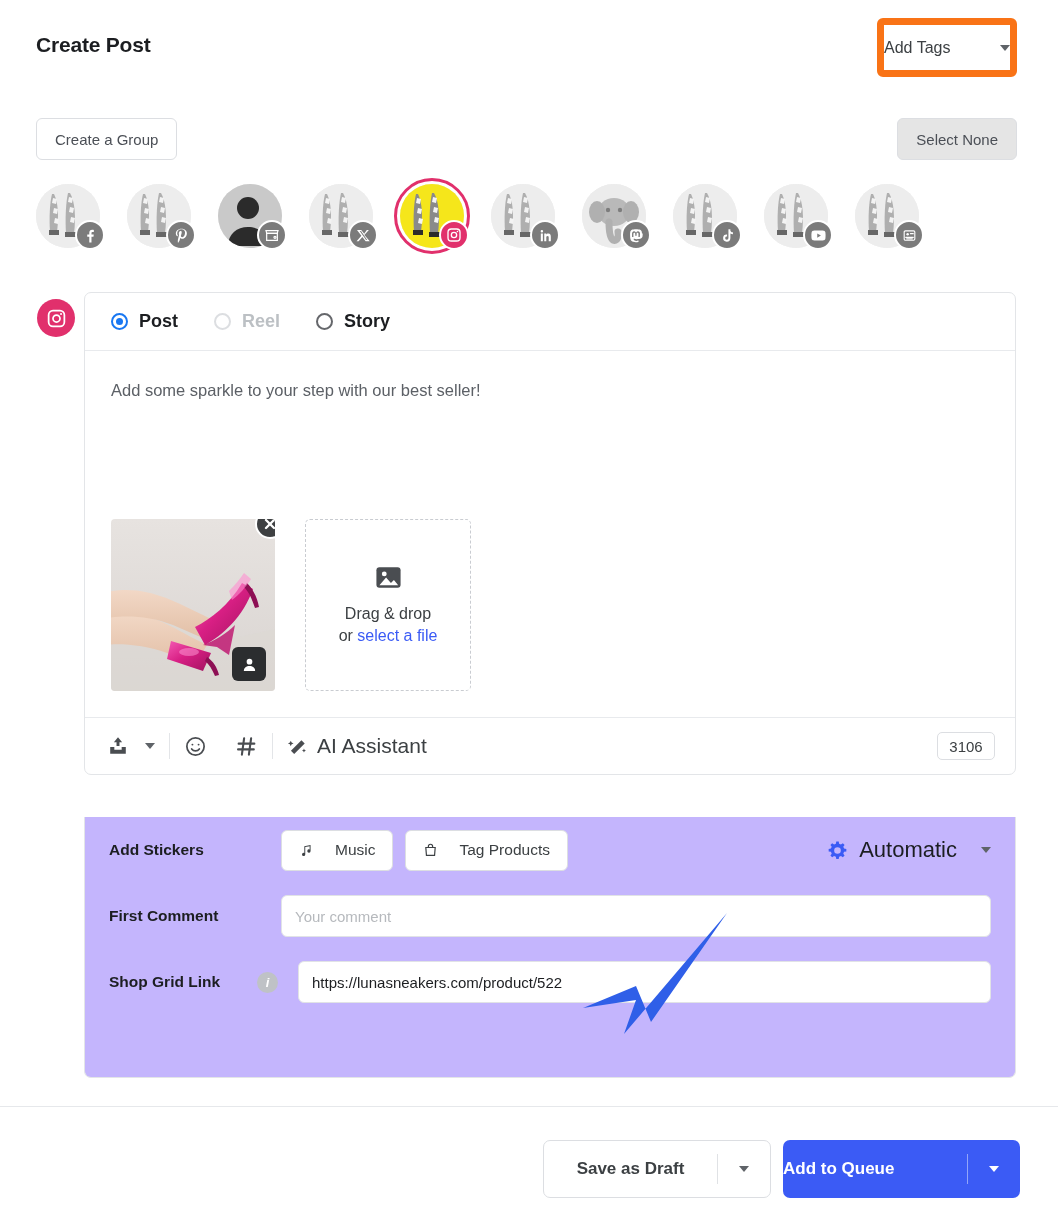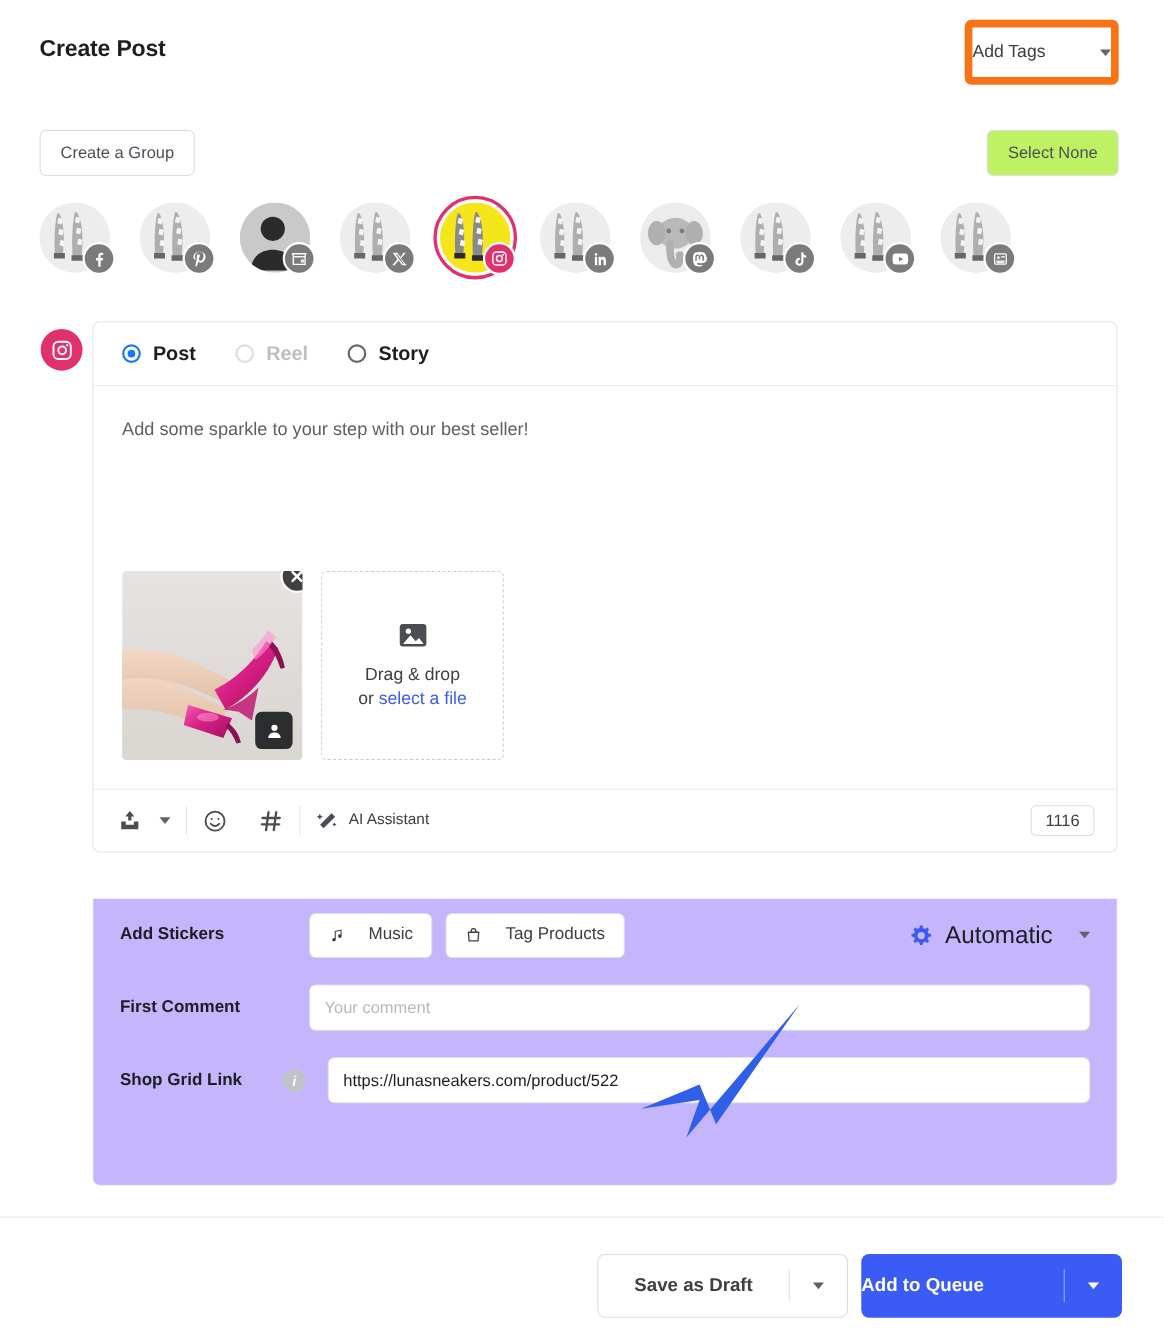--- a/index.html
+++ b/index.html
@@ -30,21 +30,21 @@
 
   
   .group-bar { position:absolute; left:0; top:96px; width:1058px; height:76px; }
   .create-group-btn {
     position:absolute; left:36px; top:22px; height:42px; padding:0 18px;
     border:1px solid #dcdee2; border-radius:6px; background:#fff;
     display:flex; align-items:center; font-size:15px; color:#4b4f56; cursor:pointer;
   }
   .select-none-btn {
     position:absolute; right:41px; top:22px; height:42px; padding:0 18px;
-    border:1px solid #dcdee2; border-radius:6px; background:#bef264;
+    border:1px solid #dcdee2; border-radius:6px; background:#e5e5e5;
     display:flex; align-items:center; font-size:15px; color:#4b4f56; cursor:pointer;margin-left:35px;
   }
 
   
   .accounts { position:absolute; left:36px; top:184px; width:990px; height:86px; display:flex; gap:27px; }
   .acct { position:relative; width:64px; height:64px; cursor:pointer; flex:0 0 auto; }
   .acct .ring {
     position:absolute; left:-6px; top:-6px; width:76px; height:76px; border-radius:50%;
     border:3px solid transparent;
   }
@@ -80,21 +80,21 @@
   .rdo { width:17px; height:17px; border-radius:50%; border:2px solid #65676b; position:relative; flex:0 0 auto; }
   .rdo.on { border-color:#1877F2; }
   .rdo.on::after { content:""; position:absolute; left:3px; top:3px; width:7px; height:7px; border-radius:50%; background:#1877F2; }
   .rdo.dis { border-color:#dcdee1; }
   .radio-label { font-size:18px; font-weight:700; color:#1c1e21; }
   .radio-opt.disabled .radio-label { color:#bcc0c4; font-weight:700; }
 
   .caption-area { padding:28px 26px 0 26px; min-height:150px; }
   .caption-text { font-size:16.5px; color:#5c6066; line-height:1.45; }
 
-  .media-row { display:flex; gap:17px; padding:18px 26px 26px 26px; }
+  .media-row { display:flex; gap:30px; padding:18px 26px 26px 26px; }
   .thumb { position:relative; width:164px; height:172px; border-radius:4px; overflow:hidden; }
   .thumb svg { display:block; }
   .thumb-remove {
     position:absolute; right:-10px; top:-10px; width:30px; height:30px; border-radius:50%;
     background:#3e4042; border:2.5px solid #fff; display:flex; align-items:center; justify-content:center;
     cursor:pointer; z-index:3;
   }
   .thumb-tag {
     position:absolute; right:9px; bottom:10px; width:34px; height:34px; border-radius:6px;
     background:#2b2d2f; display:flex; align-items:center; justify-content:center; cursor:pointer;
@@ -106,21 +106,21 @@
   }
   .dz-text { font-size:16px; color:#3c4043; text-align:center; line-height:1.35; }
   .dz-link { color:#3b5bf5; }
 
   .toolbar {
     height:57px; border-top:1px solid #e8eaed; display:flex; align-items:center;
     padding:0 20px 0 22px; gap:0;
   }
   .tb-icon { display:flex; align-items:center; justify-content:center; cursor:pointer; }
   .tb-div { width:1px; height:26px; background:#e3e5e8; margin:0 14px; }
-  .ai-btn { display:flex; align-items:flex-start; gap:9px; cursor:pointer; font-size:14px; color:#3c4043; }
+  .ai-btn { display:flex; align-items:flex-end; gap:9px; cursor:pointer; font-size:21px; color:#3c4043; }
   .char-count {
     margin-left:auto; min-width:58px; height:28px; padding:0 10px;
     border:1px solid #dcdee2; border-radius:5px;
     display:flex; align-items:center; justify-content:center;
     font-size:15px; color:#3c4043;
   }
 
   
   .options {
     position:absolute; left:84px; top:817px; width:932px; height:261px;
@@ -521,21 +521,21 @@
       </div>
       <div class="tb-div"></div>
       <div class="ai-btn">
         <svg width="21" height="21" viewBox="0 0 24 24" fill="#4a4d51">
           <path d="M16.5 3.8 L20.2 7.5 L8.2 19.5 L4.5 15.8 Z"></path>
           <path d="M4.3 4.2 l1 2.2 2.2 1 -2.2 1 -1 2.2 -1-2.2 -2.2-1 2.2-1 Z"></path>
           <path d="M19.4 13.2 l.7 1.6 1.6.7 -1.6.7 -.7 1.6 -.7-1.6 -1.6-.7 1.6-.7 Z"></path>
         </svg>
         <span>AI Assistant</span>
       </div>
-      <div class="char-count">1116</div>
+      <div class="char-count">3106</div>
     </div>
   </div>
 
   <div class="options">
 
     <div class="opt-row">
       <div class="opt-label">Add Stickers</div>
       <div class="sticker-btn">
         <svg width="15" height="15" viewBox="0 0 24 24" fill="#3c4043">
           <path d="M10 18.2a2.6 2.6 0 1 1-2.6-2.6c.4 0 .8.1 1.1.2V5.3l10-2v9.6a2.6 2.6 0 1 1-1.5-2.4V5.1l-7 1.4v11.7z"></path>

